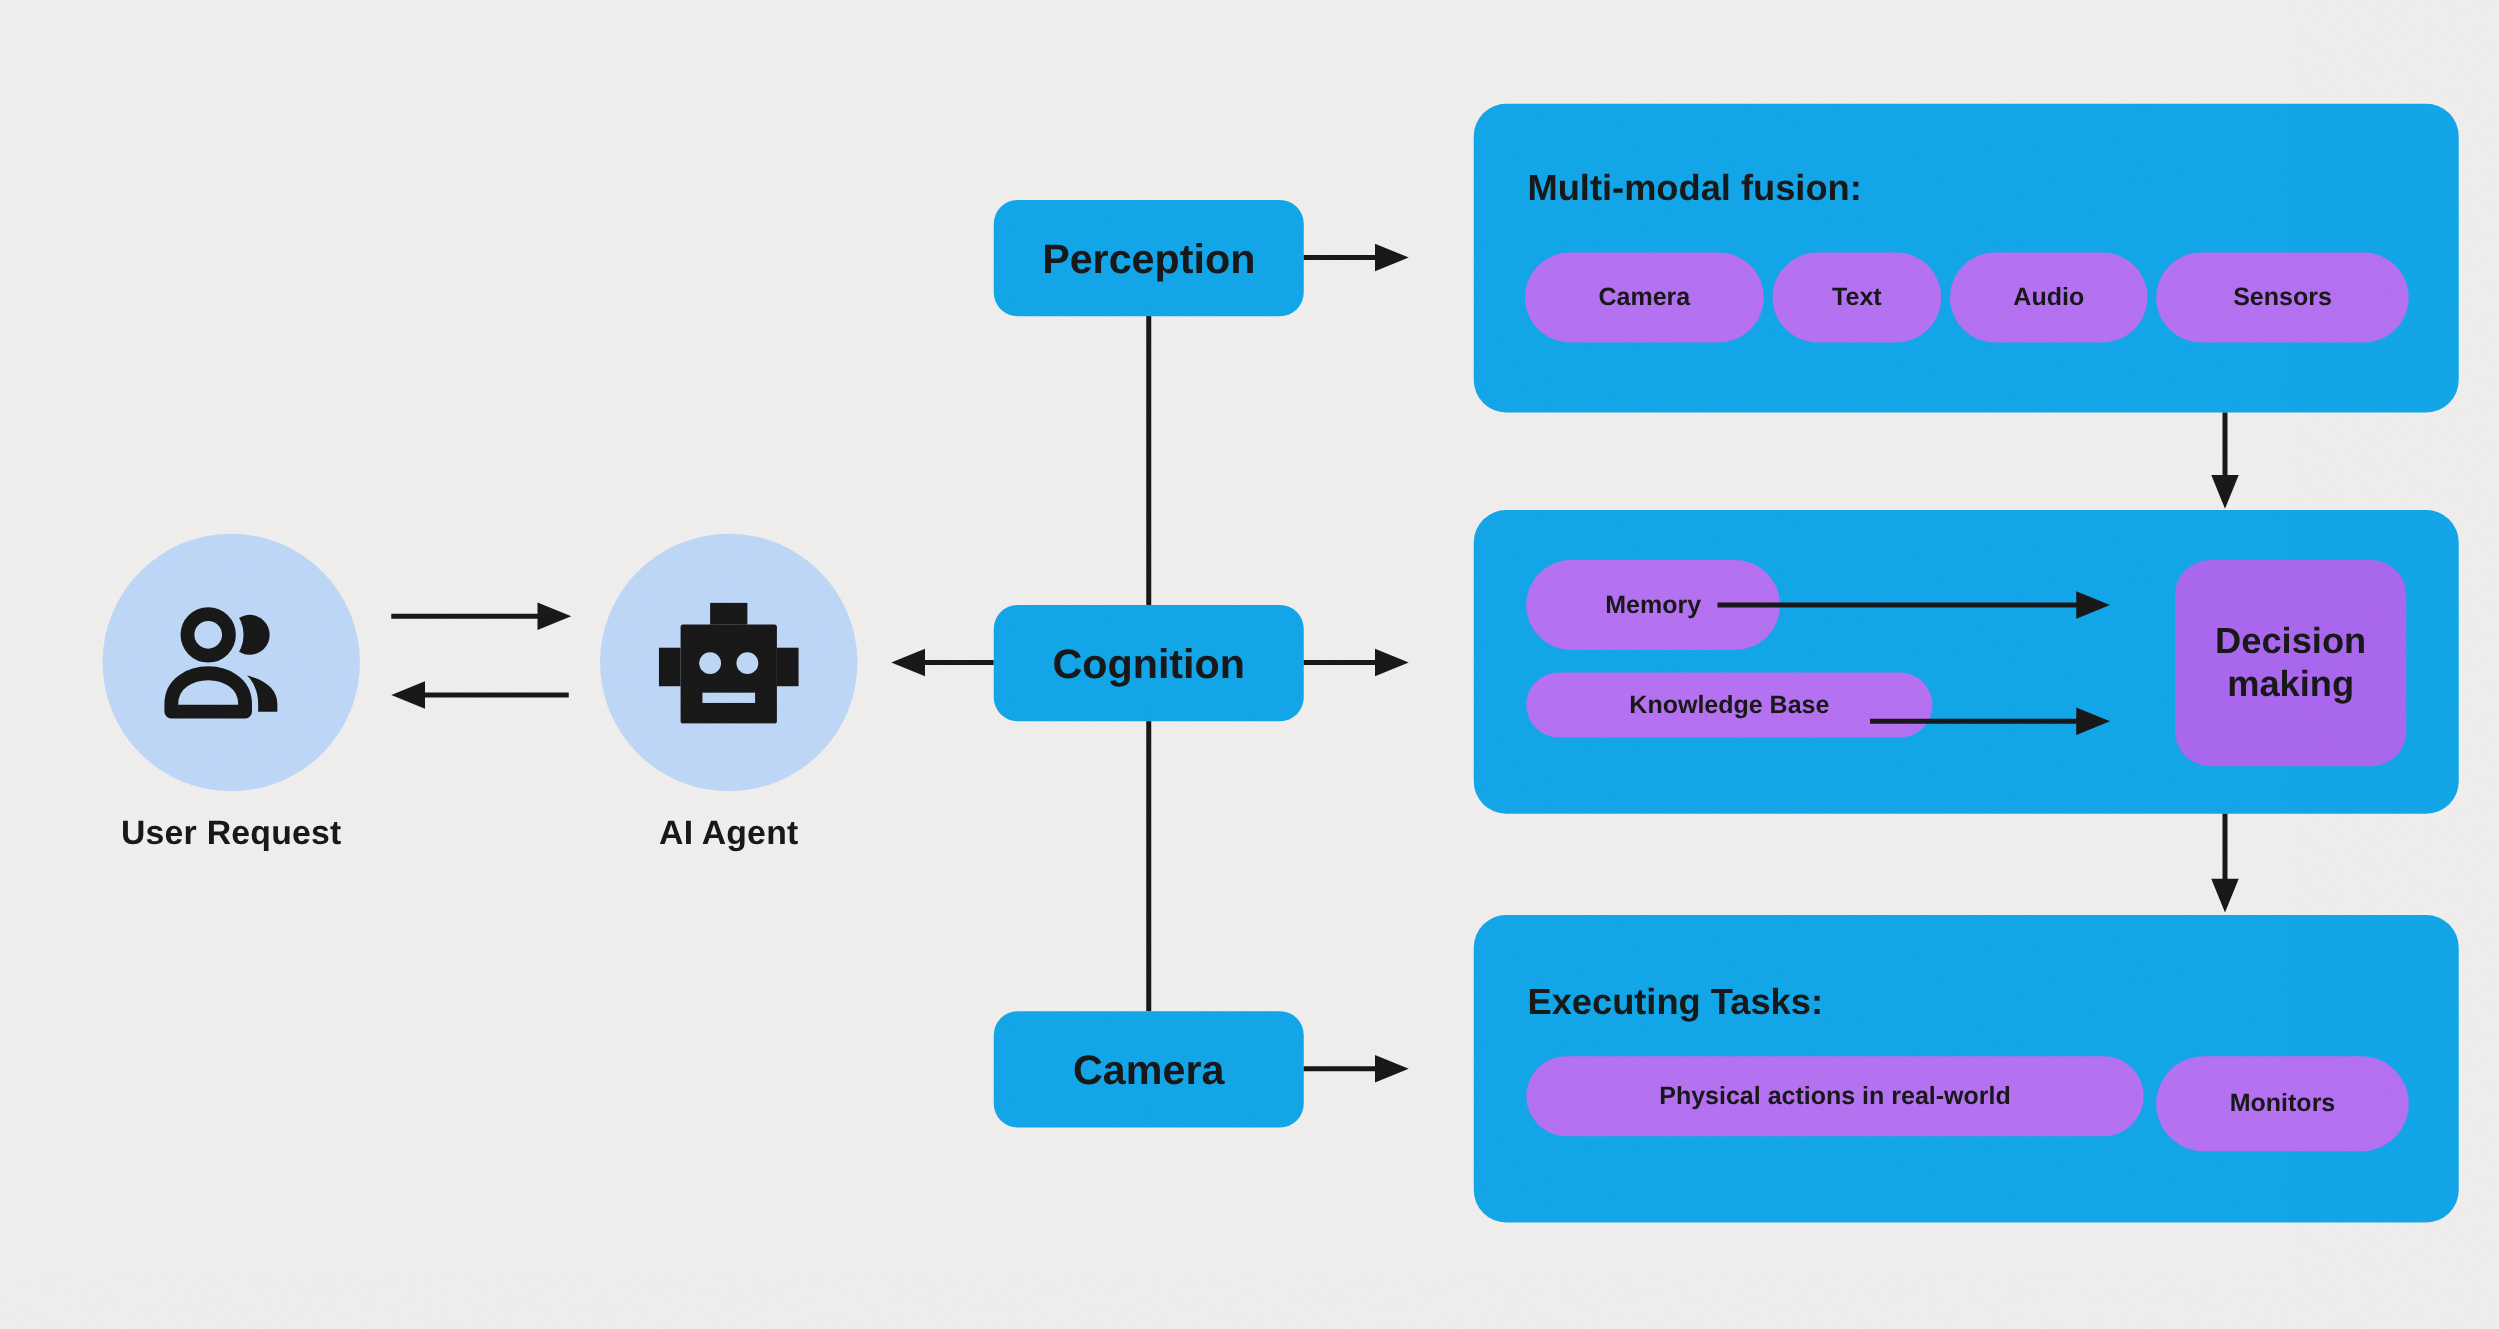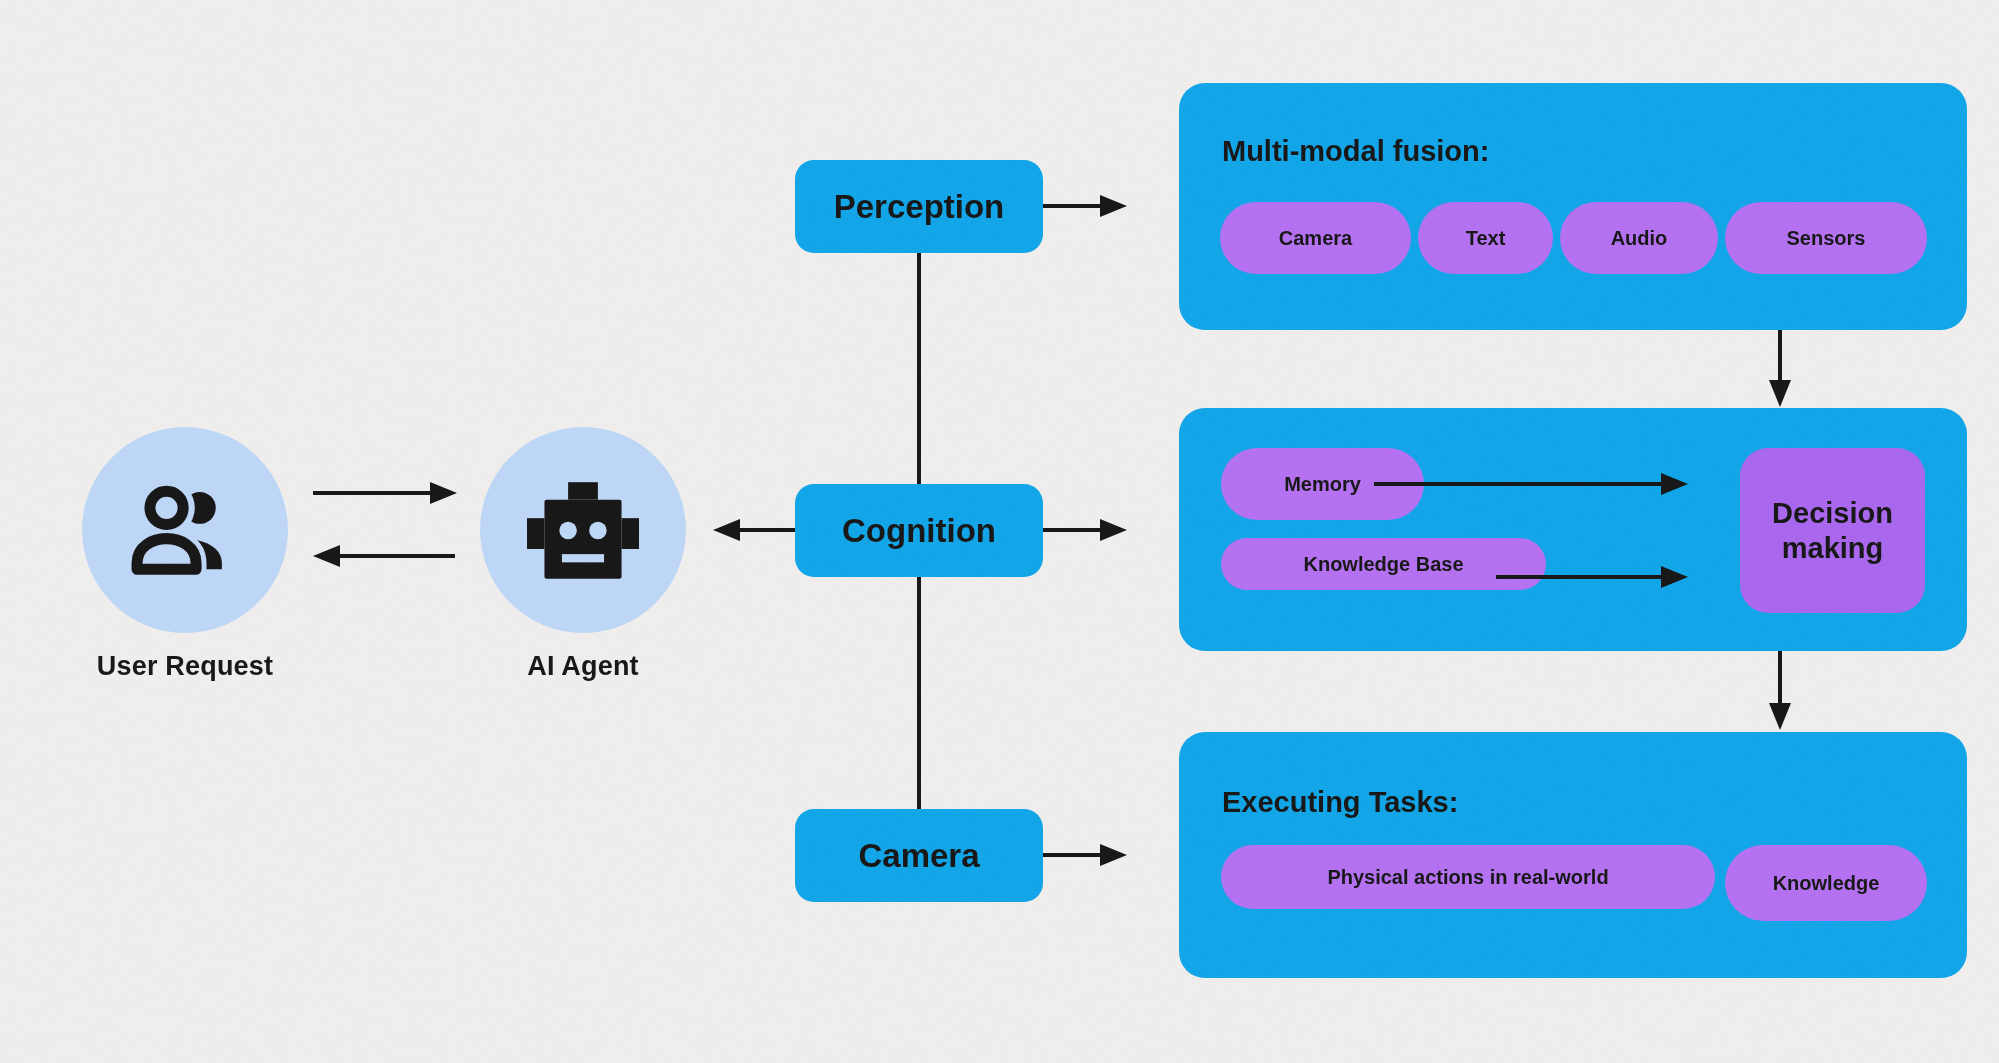--- a/index.html
+++ b/index.html
@@ -176,21 +176,21 @@
     <div class="vline" style="left:1778px;top:651px;height:54px;"></div>
     <div class="ah-d" style="left:1769px;top:703px;"></div>
   </div>
 
   <div class="panel" style="top:732px;height:246px;">
     <div class="panel-title" style="left:43px;top:54px;">Executing Tasks:</div>
     <div class="pill" style="left:42px;top:113px;width:494px;height:64px;align-items:center;">
       <span>Physical actions in real-world</span>
     </div>
     <div class="pill" style="left:546px;top:113px;width:202px;height:76px;">
-      <span>Knowledge</span>
+      <span>Monitors</span>
     </div>
   </div>
 
   <svg class="grain">
     <filter id="grainF">
       <feTurbulence type="fractalNoise" baseFrequency="0.8" numOctaves="2" stitchTiles="stitch"></feTurbulence>
       <feColorMatrix type="saturate" values="0"></feColorMatrix>
     </filter>
     <rect width="100%" height="100%" filter="url(#grainF)"></rect>
   </svg>

